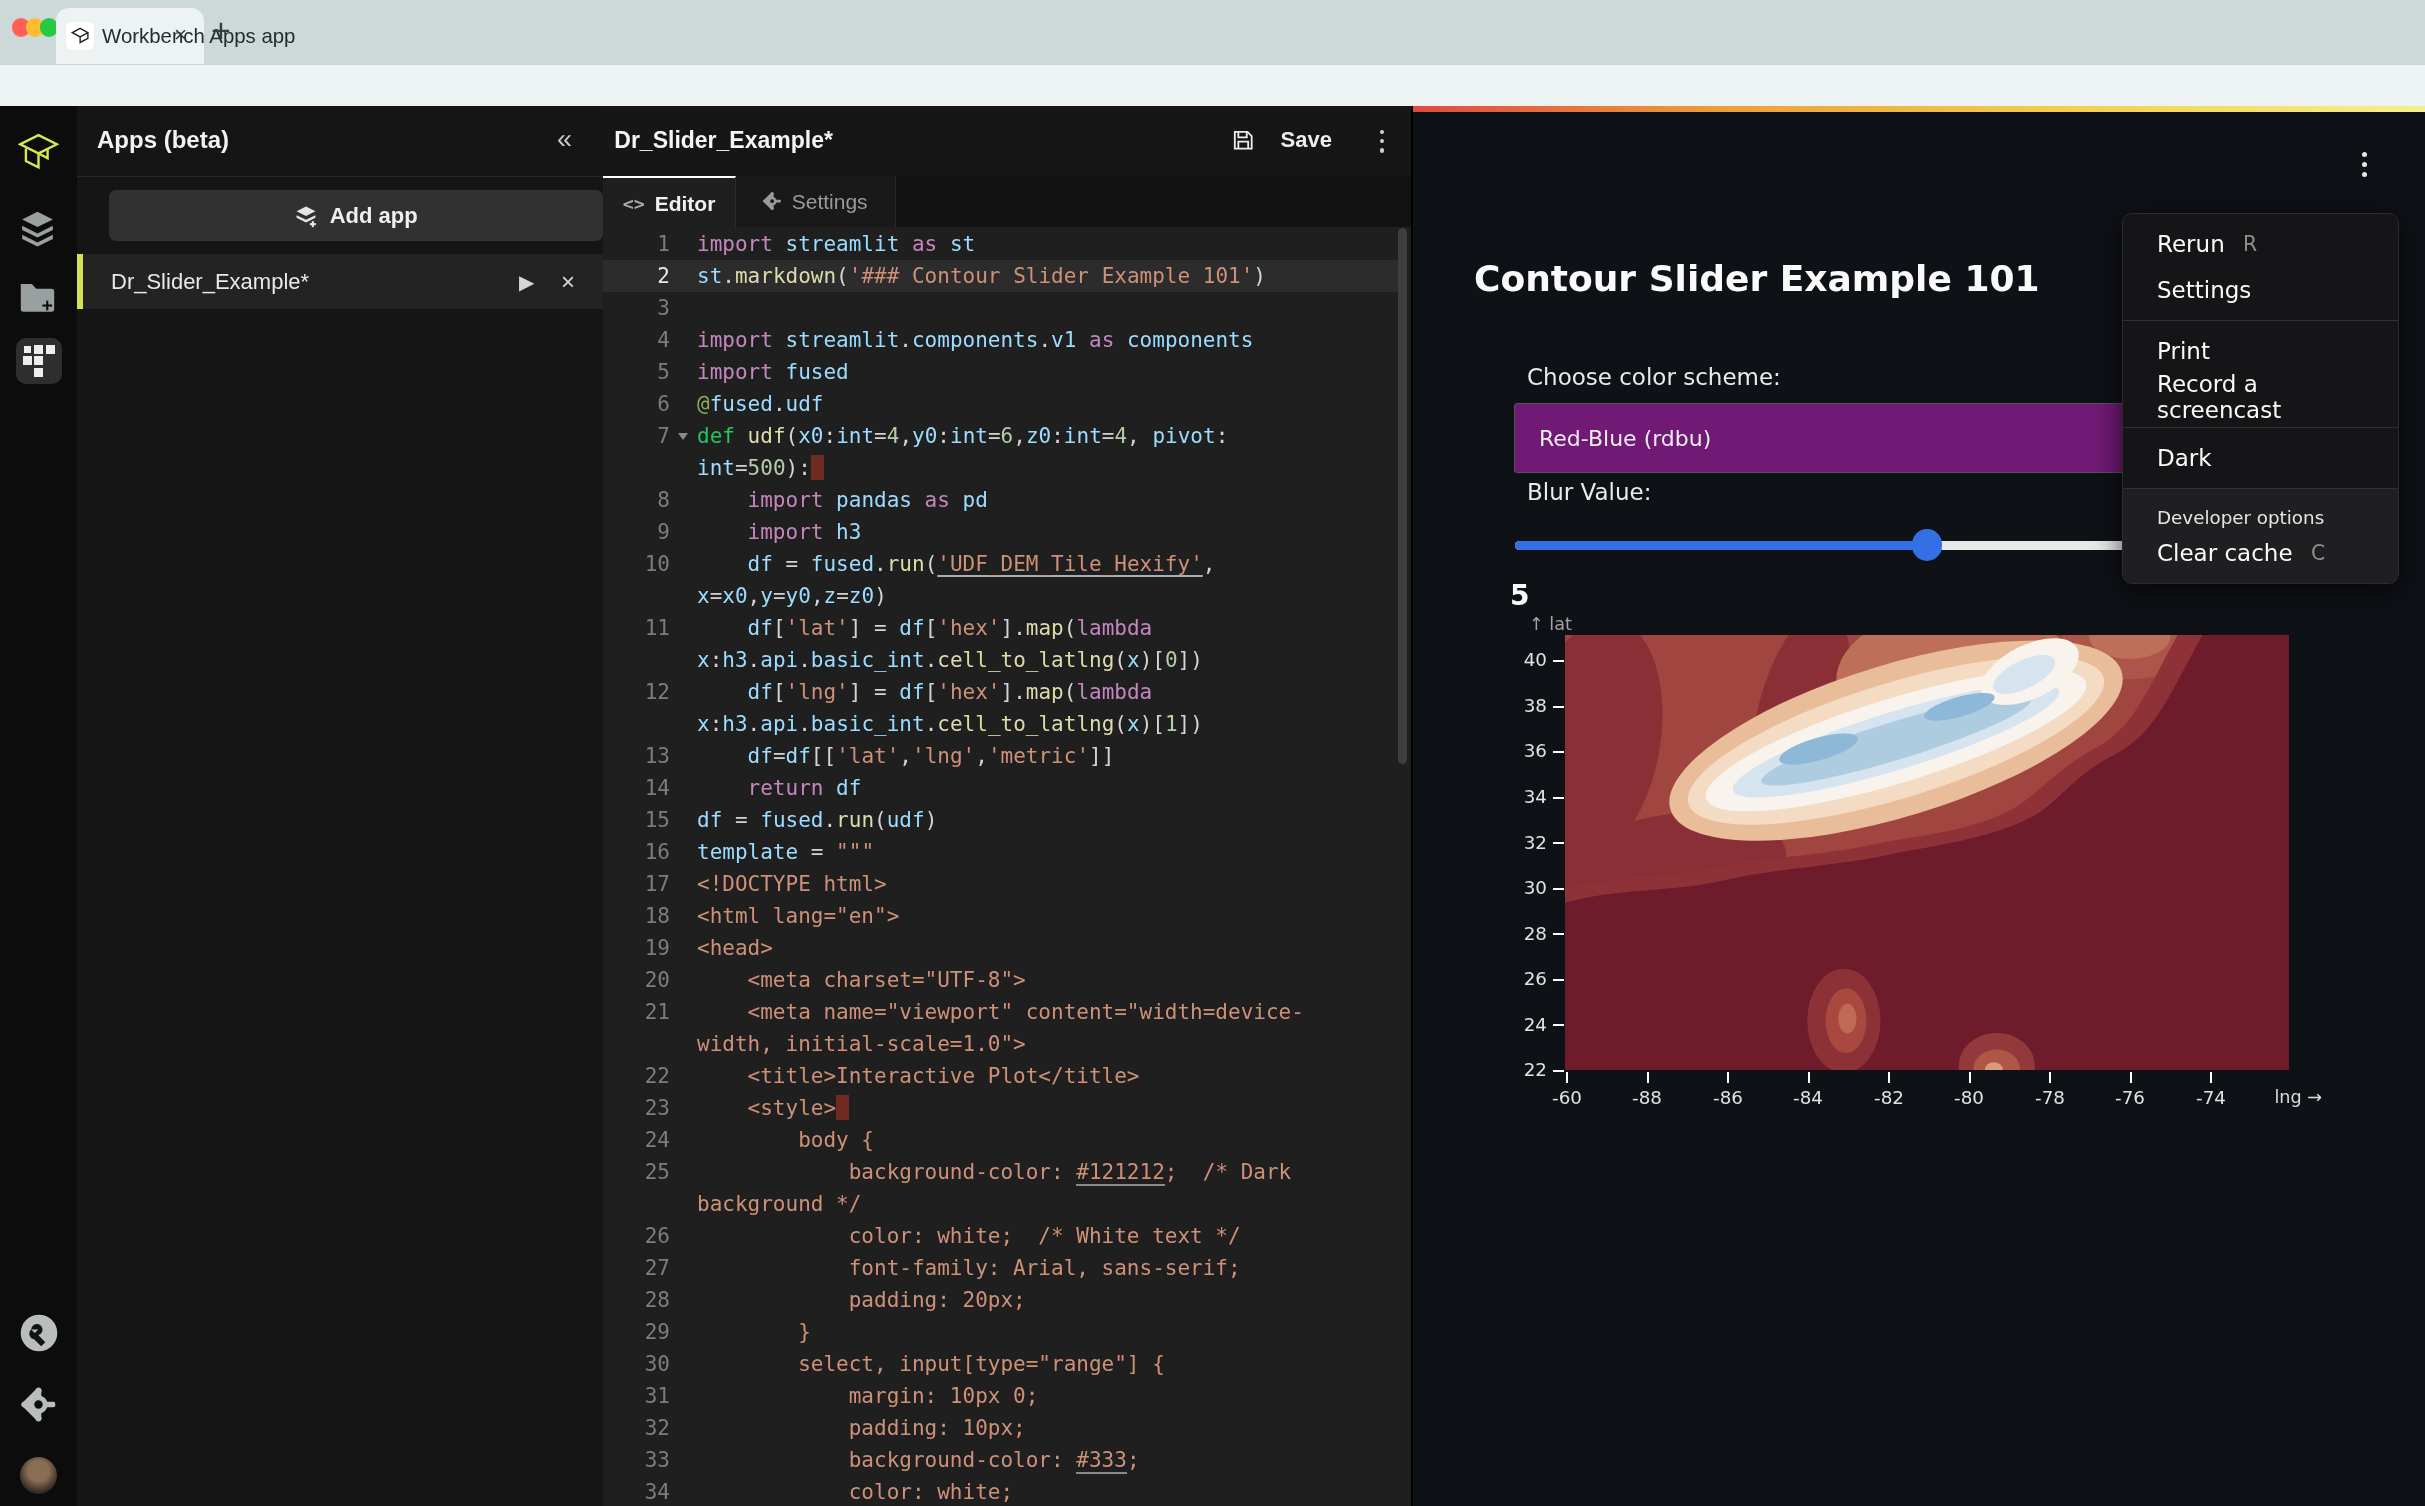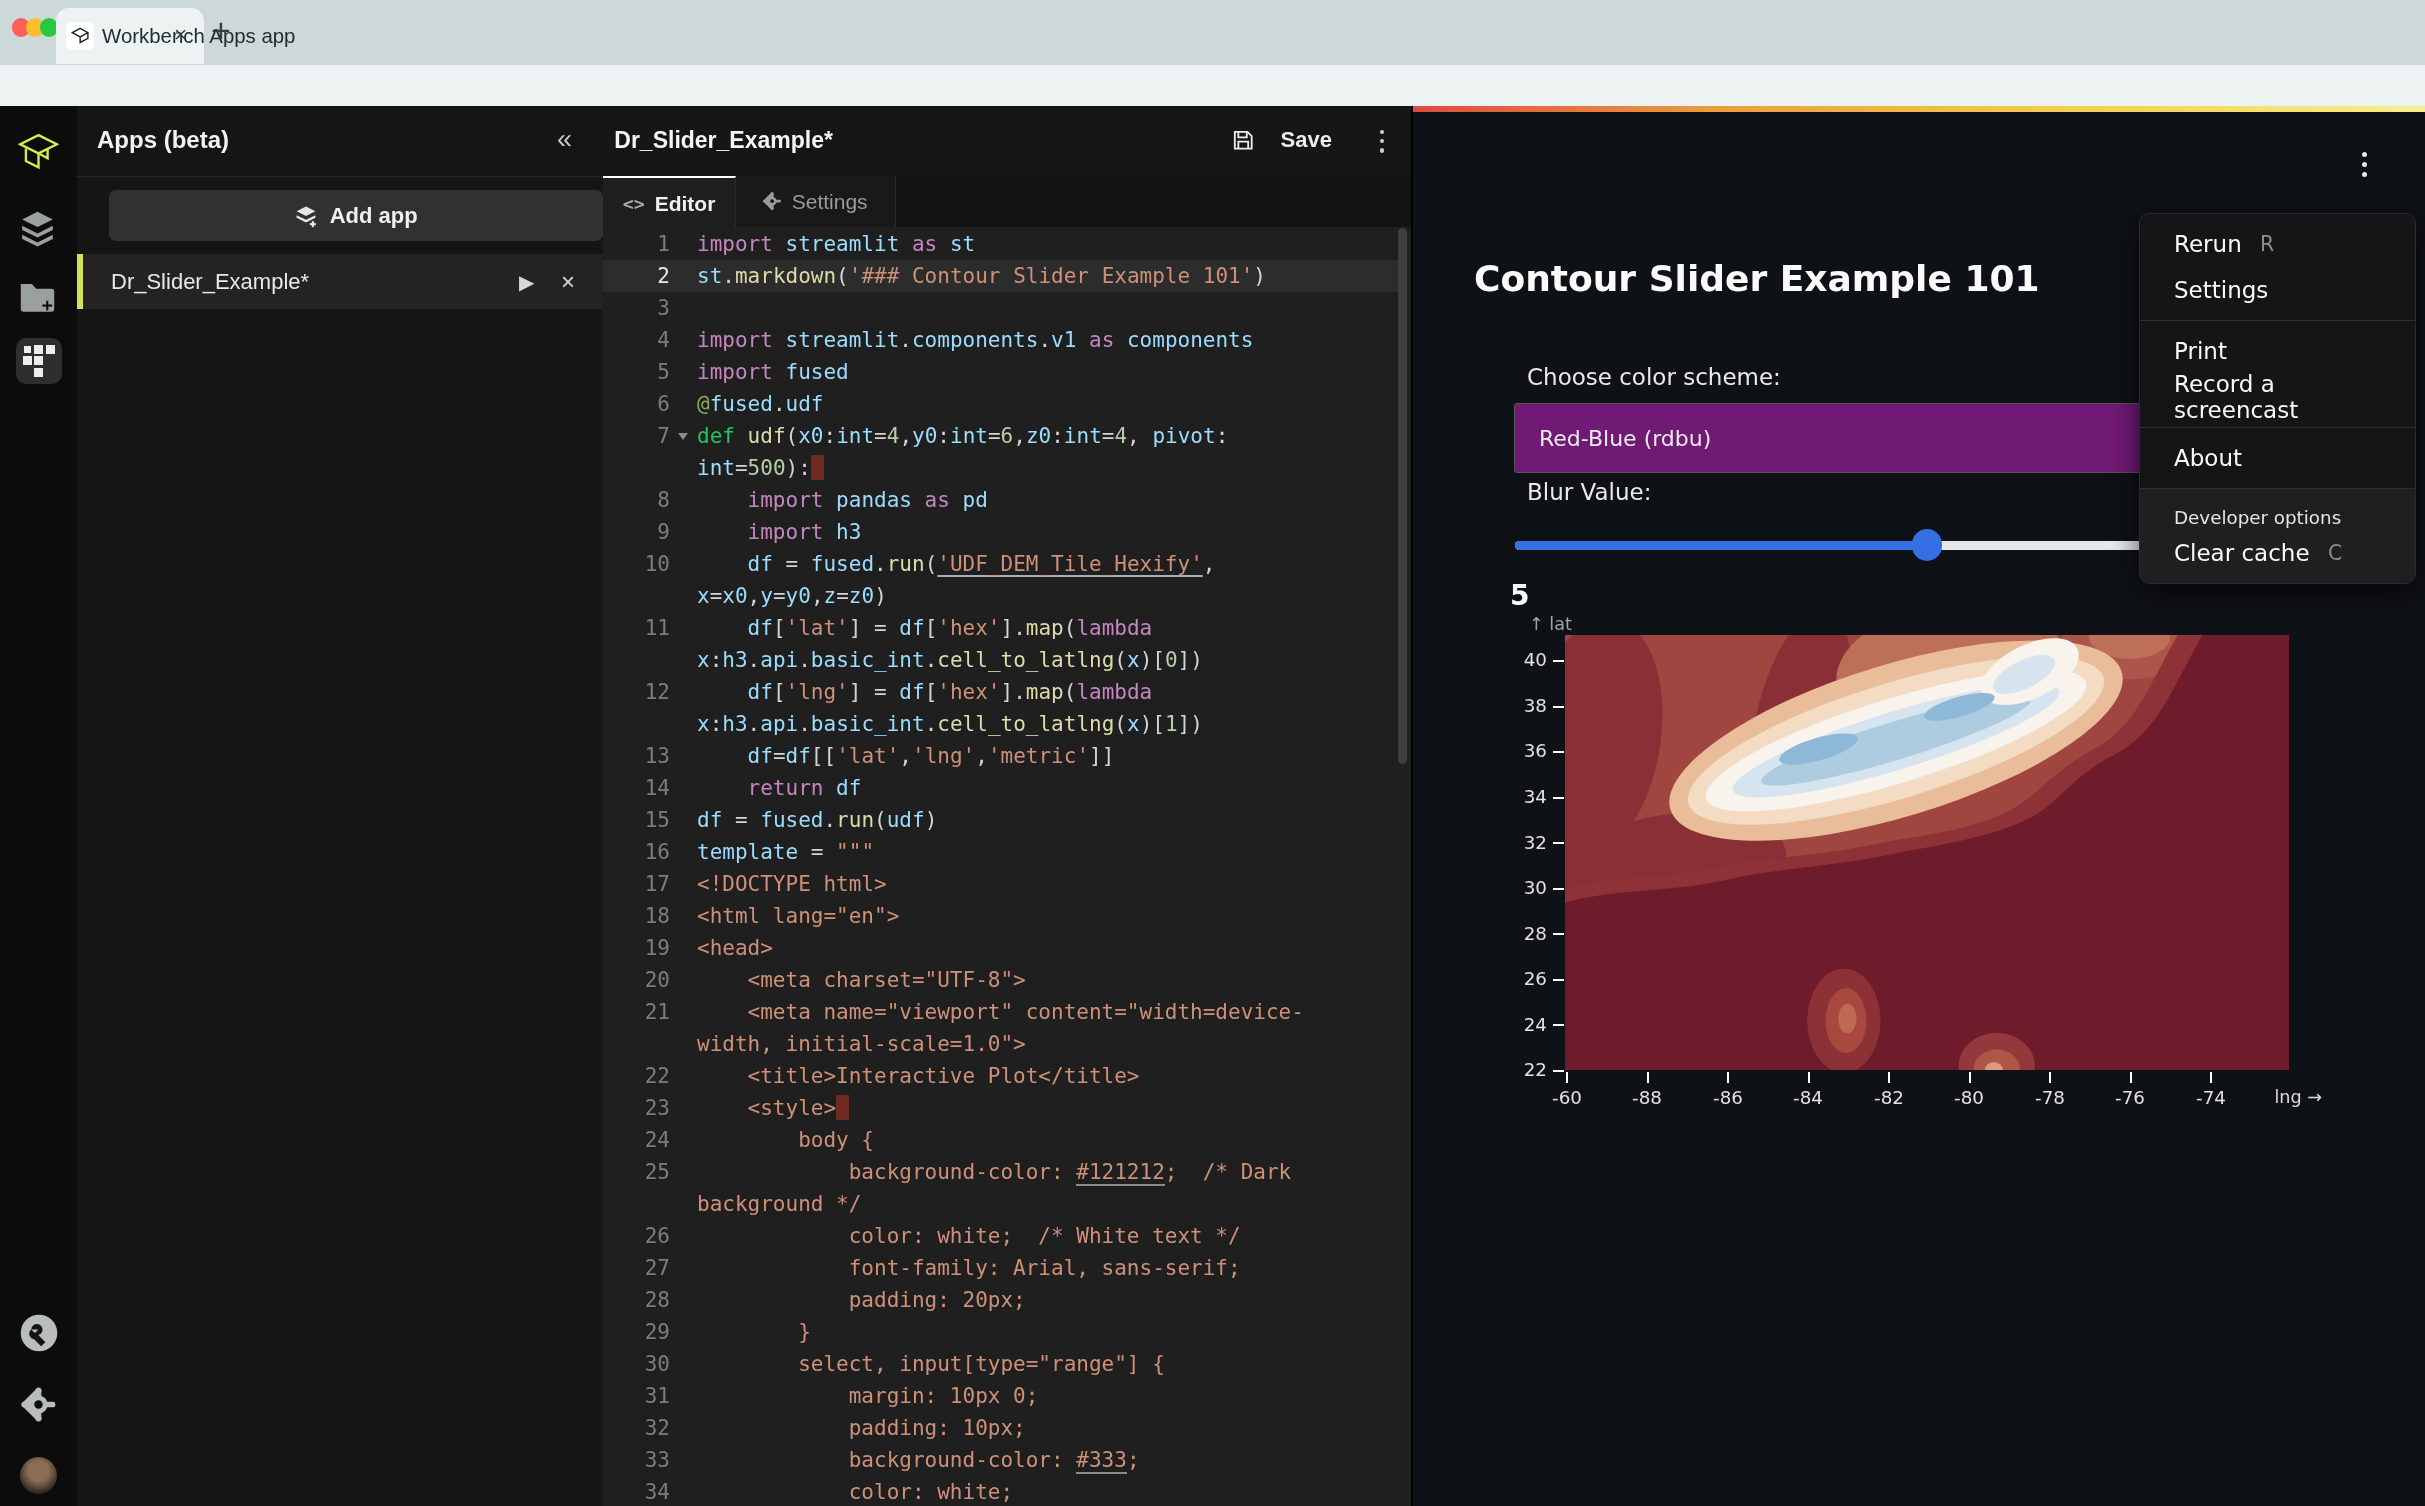--- a/index.html
+++ b/index.html
@@ -87,21 +87,21 @@
   #slider-value{left:97px;top:473px;font-size:28px;font-weight:700;color:#fafafa;}
   #ylab{left:116px;top:508px;font-size:17.6px;color:#a3a3a3;}
   #plot{left:152px;top:529px;width:724px;height:435px;}
   .ytick-lab{position:absolute;width:70px;text-align:right;font-size:18.3px;color:#e2e2e2;}
   .ytick-dash{position:absolute;width:10.6px;height:2.1px;background:#fff;}
   .xtick-lab{position:absolute;width:84px;text-align:center;font-size:18.3px;color:#e2e2e2;}
   .xtick-dash{position:absolute;width:2.1px;height:10.6px;background:#fff;}
   #xlab{left:803px;top:981px;width:106px;text-align:right;font-size:17.6px;color:#dcdcdc;}
 
   
-  #st-menu{left:726px;top:107px;width:275px;background:#151517;border:0.7px solid #2c2c2e;border-radius:10px;box-shadow:0 7px 28px rgba(0,0,0,.65);overflow:hidden;z-index:50;}
+  #st-menu{left:709px;top:107px;width:275px;background:#151517;border:0.7px solid #2c2c2e;border-radius:10px;box-shadow:0 7px 28px rgba(0,0,0,.65);overflow:hidden;z-index:50;}
   .mgroup{padding:7px 0;}
   .mgroup + .mgroup{border-top:0.7px solid #303032;}
   .mitem{height:46px;display:flex;align-items:center;padding:0 34px;font-size:23px;color:#fafafa;}
   .mshort{margin-left:18.3px;font-size:20.4px;color:#8d8d8d;}
   .mgroup.dev{background:#1f1f22;}
   .mhead{padding:11.3px 34px 1.4px;font-size:18.3px;color:#e5e5e5;}
 </style>
 </head>
 <body>
 
@@ -425,21 +425,21 @@
         <div class="mgroup">
           <div class="mitem">
             <span>Print</span>
           </div>
           <div class="mitem">
             <span>Record a screencast</span>
           </div>
         </div>
         <div class="mgroup">
           <div class="mitem">
-            <span>About</span>
+            <span>Dark</span>
           </div>
         </div>
         <div class="mgroup dev">
           <div class="mhead">Developer options</div>
           <div class="mitem">
             <span>Clear cache</span>
             <span class="mshort">C</span>
           </div>
         </div>
       </div>

